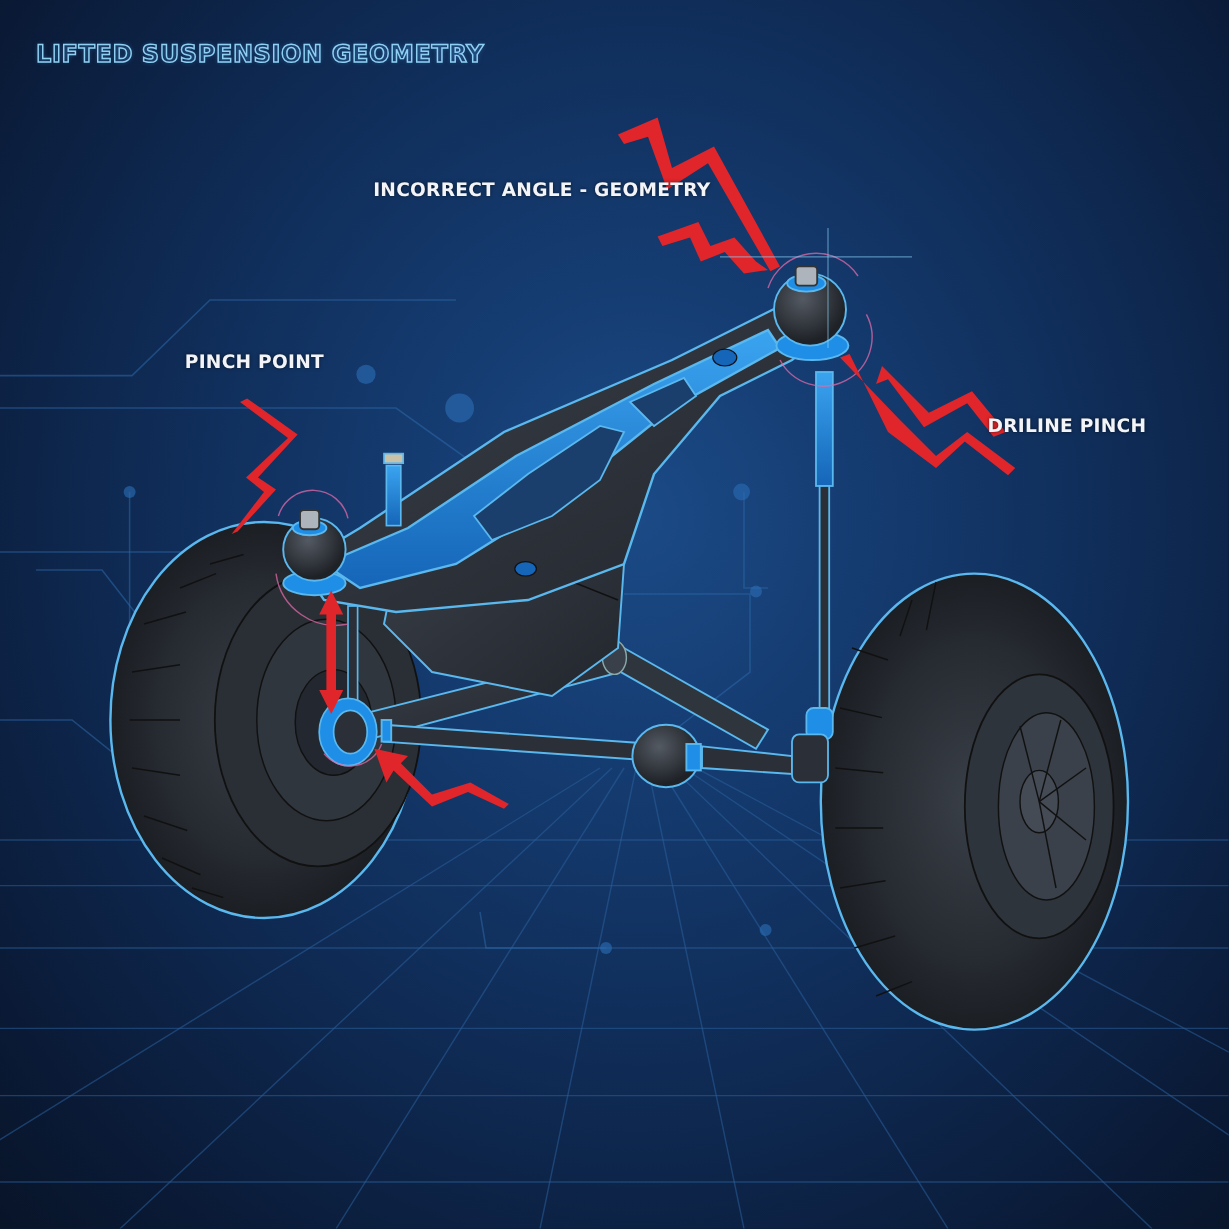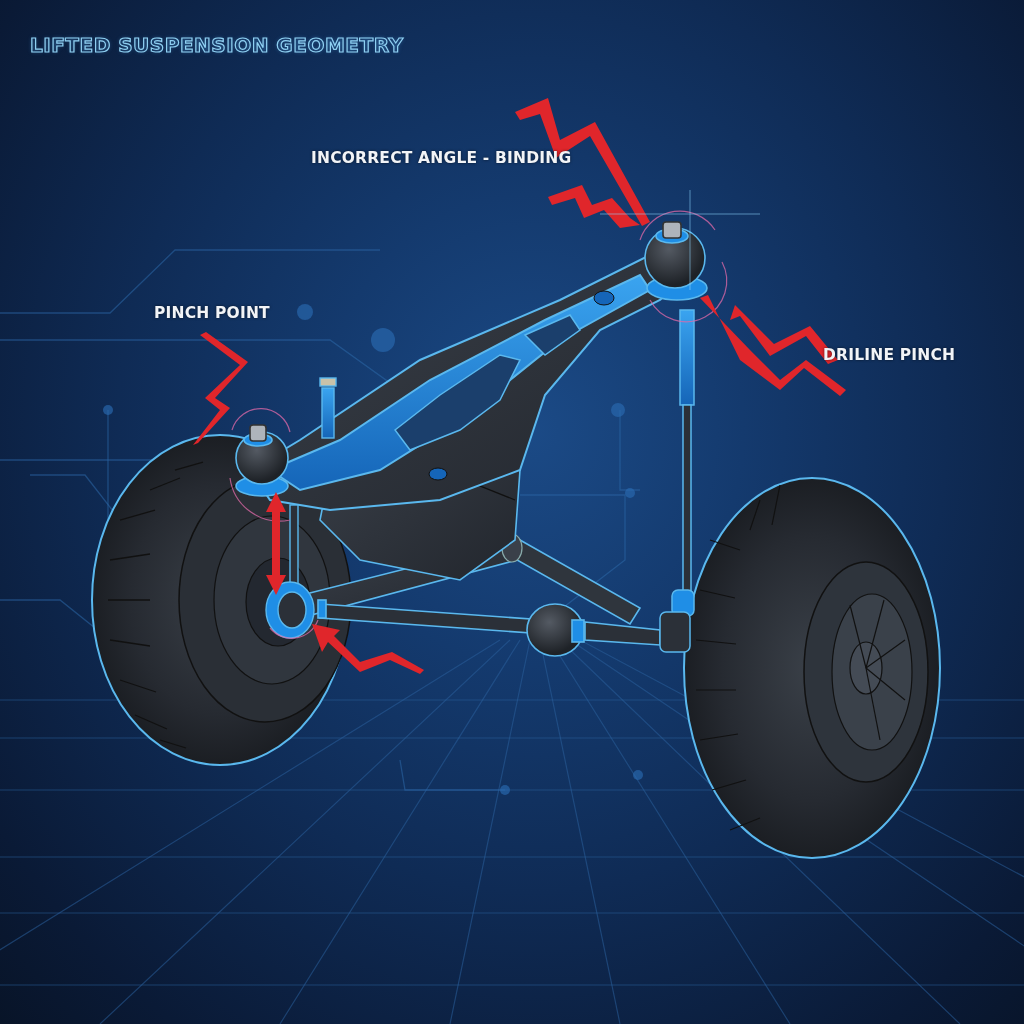--- a/index.html
+++ b/index.html
@@ -21,21 +21,21 @@
       -webkit-text-stroke: 1.2px #8fd0f2;
       text-shadow: 0 0 4px rgba(80,170,240,0.35);
     }
     .label {
       position: absolute; color: #f2f4f7; font-weight: bold;
       font-family: "DejaVu Sans", sans-serif; font-size: 15.5px;
       letter-spacing: 0.2px; white-space: nowrap;
       text-shadow: 0 0 3px rgba(0,0,0,0.6);
     }
     .lbl-binding { left: 311px; top: 149px; }
-    .lbl-pinch { left: 154px; top: 304px; }
+    .lbl-pinch { left: 154px; top: 293px; }
     .lbl-driline { left: 823px; top: 346px; }
   </style>
 </head>
 <body>
 
 <div class="stage">
 
   <svg class="scene" width="1024" height="1024" viewBox="0 0 1024 1024">
     <defs>
       <linearGradient id="blueMetal" x1="0" y1="0" x2="0" y2="1">
@@ -205,16 +205,16 @@
     </g>
 
     <g stroke="#8fd8ff" stroke-opacity="0.55" stroke-width="1">
       <line x1="600" y1="214" x2="760" y2="214"></line>
       <line x1="690" y1="190" x2="690" y2="290"></line>
     </g>
   </svg>
 
   <div class="title">LIFTED SUSPENSION GEOMETRY</div>
 
-  <div class="label lbl-binding">INCORRECT ANGLE - BINDING</div>
+  <div class="label lbl-binding">INCORRECT ANGLE - GEOMETRY</div>
   <div class="label lbl-pinch">PINCH POINT</div>
   <div class="label lbl-driline">DRILINE PINCH</div>
 </div>
 
 </body></html>

